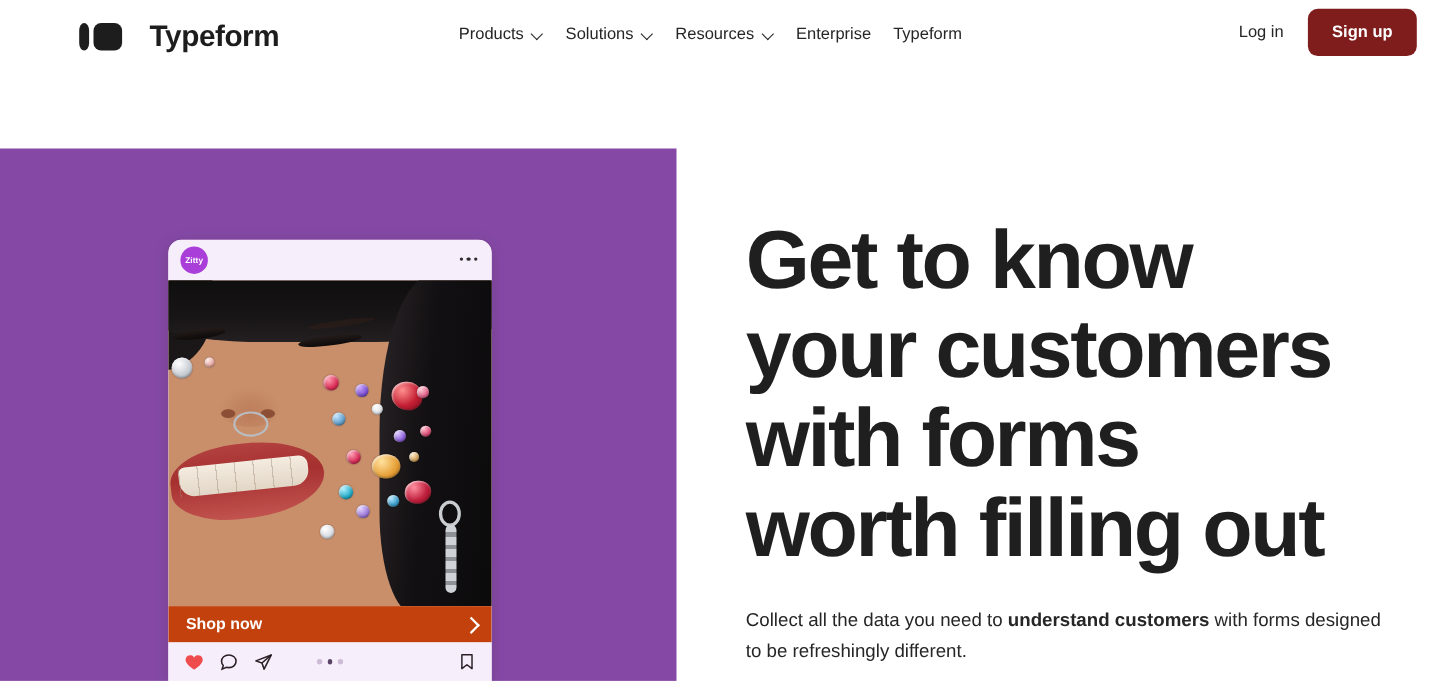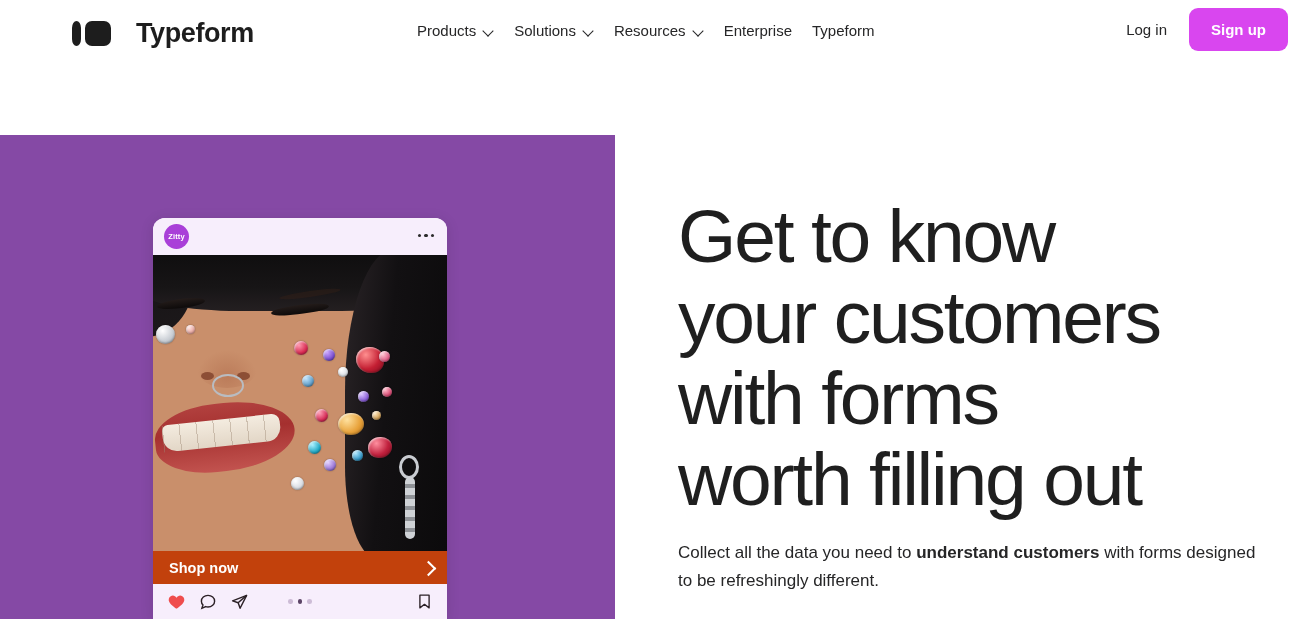--- a/index.html
+++ b/index.html
@@ -58,21 +58,21 @@
   }
 
   .nav-right {
     position: absolute; right: 26px; top: 8px;
     display: flex; align-items: center; gap: 22px;
   }
   .login-link {
     font-size: 15px; color: #262627; cursor: pointer;
   }
   .signup-btn {
-    background: #d946ef; color: #ffffff;
+    background: #7f1d1d; color: #ffffff;
     font-size: 15px; font-weight: 700;
     border: none; border-radius: 9px;
     padding: 13px 22px; cursor: pointer;
     font-family: "Liberation Sans", sans-serif;
   }
 
   
   .purple-panel {
     position: absolute; left: 0; top: 135px;
     width: 615px; height: 484px;
@@ -238,25 +238,25 @@
   }
   .pager i.active { background: #5c4466; }
   .bookmark-wrap { position: absolute; right: 14px; top: 8px; }
 
   
   .hero {
     position: absolute; left: 678px; top: 196px; width: 600px;
   }
   .hero-title {
     font-size: 75px; line-height: 81px;
-    font-weight: 400; color: #1f1f1f;
+    font-weight: 700; color: #1f1f1f;
     letter-spacing: -2.2px;
   }
   .hero-sub {
-    margin-top: 19px;
+    margin-top: 30px;
     font-size: 17px; line-height: 28px; color: #262627;
     max-width: 590px;
   }
   .hero-sub b { font-weight: 700; }
 </style>
 </head>
 <body>
 
 <div class="header">
 

